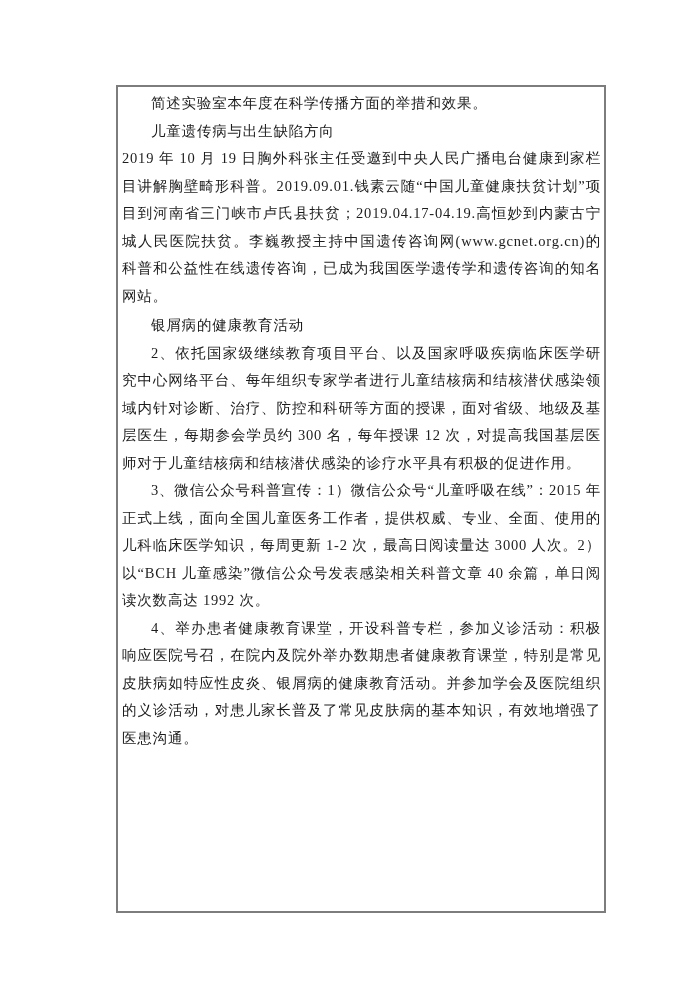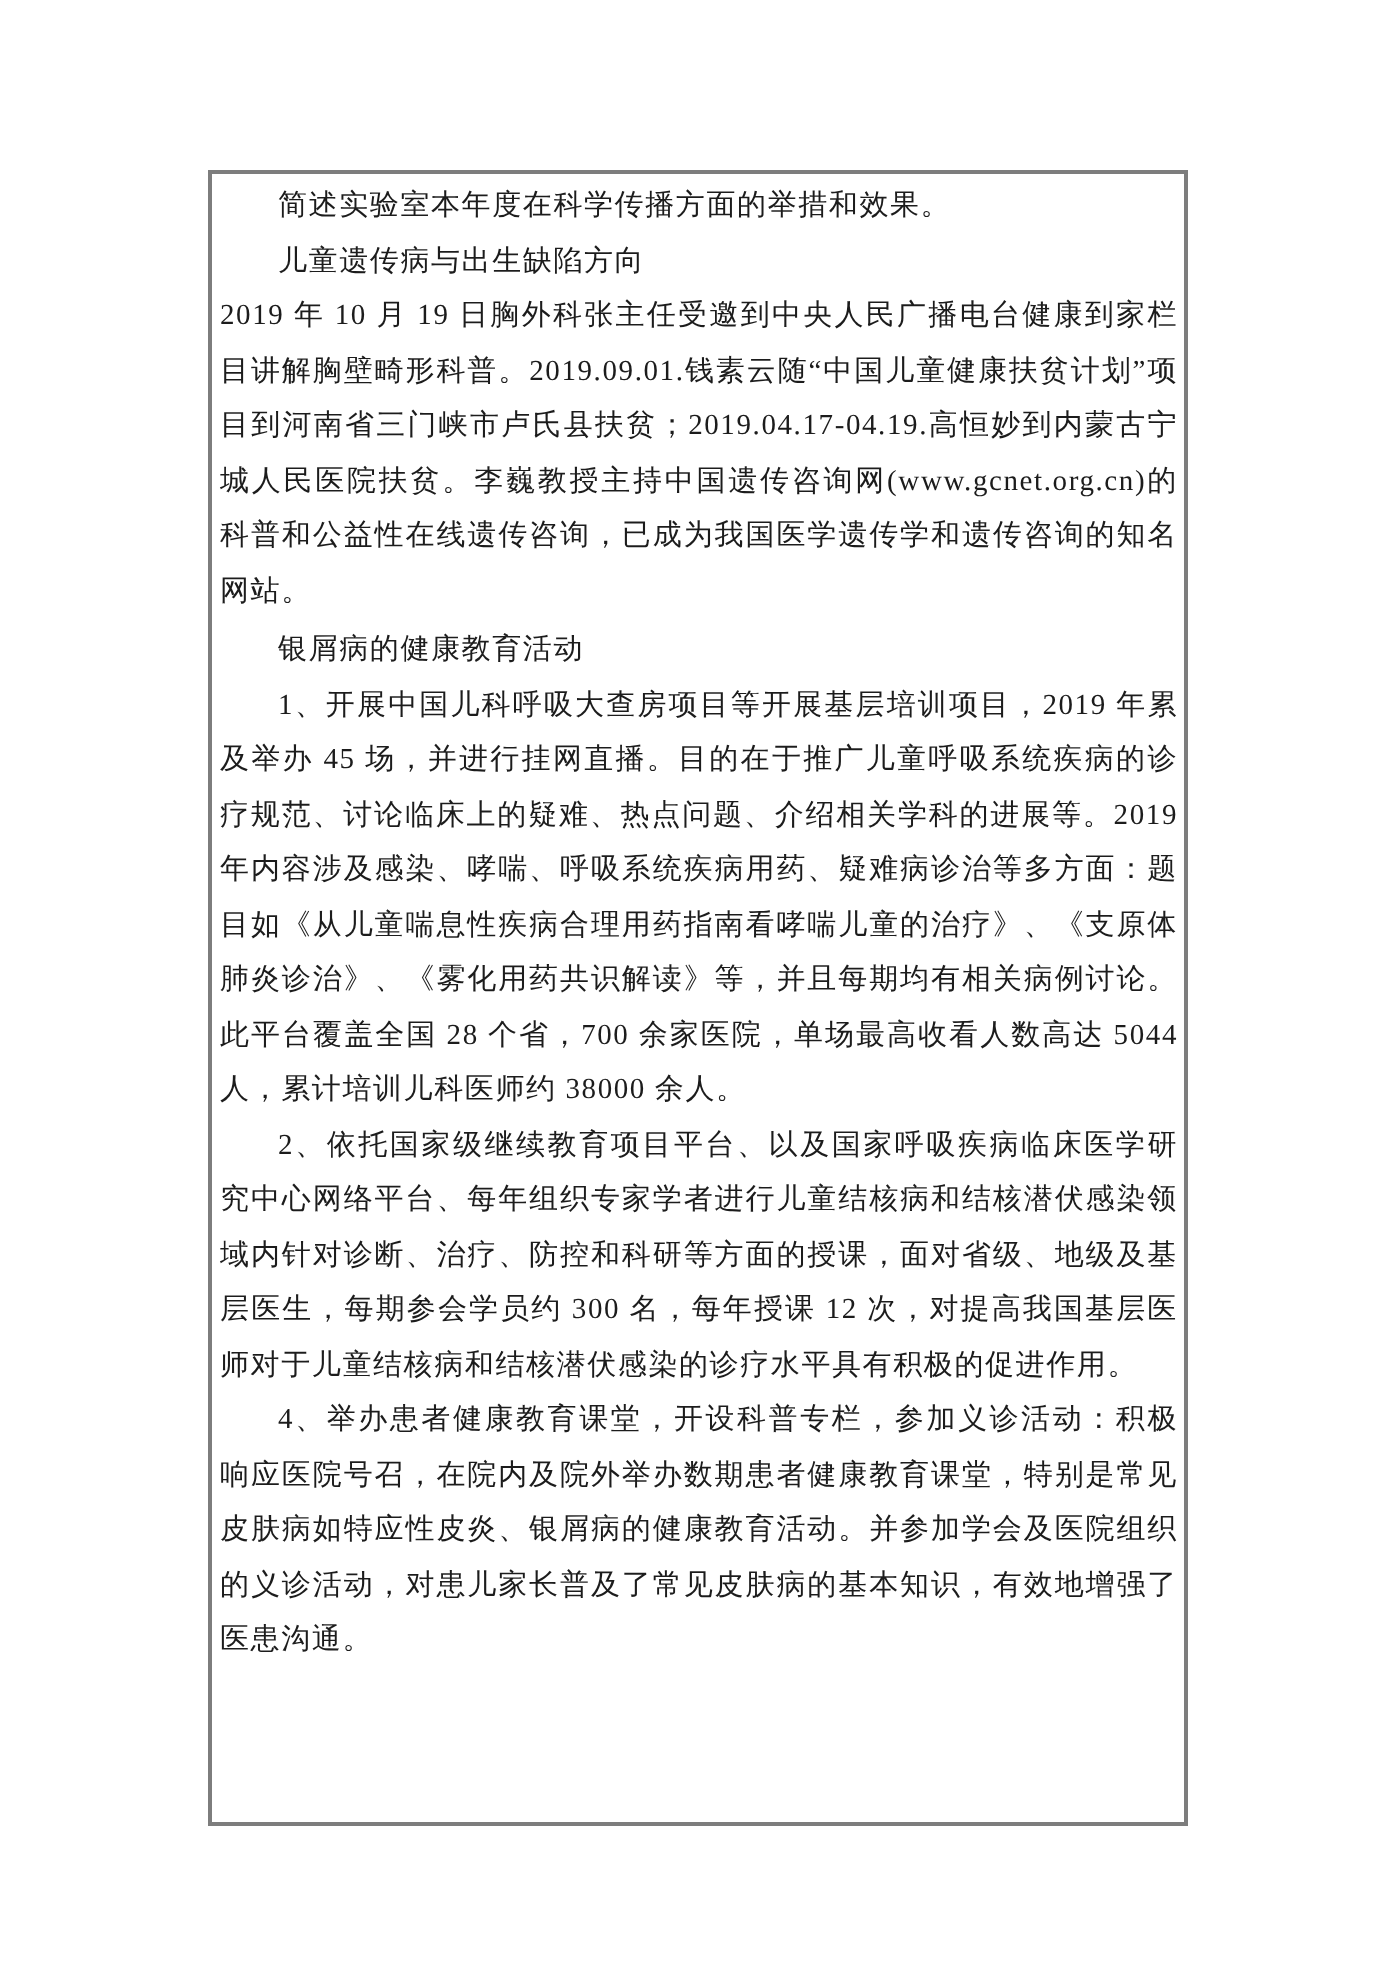--- a/index.html
+++ b/index.html
@@ -14,21 +14,21 @@
     font-family: "Liberation Serif", "DejaVu Serif", serif;
     color: #1c1c1c;
   }
   .page {
     position: absolute;
     inset: 0;
     background: #ffffff;
   }
   .doc-cell {
     position: absolute;
-    left: 104px;
+    left: 116px;
     top: 85px;
     width: 490px;
     height: 828px;
     box-sizing: border-box;
     border: 2px solid #7d7d7d;
     padding: 3px 3px 0 4px;
     overflow: hidden;
   }
   .doc-text {
     font-size: 14.5px;
@@ -58,22 +58,22 @@
   <div class="doc-cell">
     <div class="doc-text">
       <p class="indent">简述实验室本年度在科学传播方面的举措和效果。</p>
 
       <p class="heading">儿童遗传病与出生缺陷方向</p>
 
       <p>2019 年 10 月 19 日胸外科张主任受邀到中央人民广播电台健康到家栏目讲解胸壁畸形科普。2019.09.01.钱素云随“中国儿童健康扶贫计划”项目到河南省三门峡市卢氏县扶贫；2019.04.17-04.19.高恒妙到内蒙古宁城人民医院扶贫。李巍教授主持中国遗传咨询网(www.gcnet.org.cn)的科普和公益性在线遗传咨询，已成为我国医学遗传学和遗传咨询的知名网站。</p>
 
       <p class="heading heading-gap">银屑病的健康教育活动</p>
 
-      <p class="indent">1、开展中国儿科呼吸大查房项目等开展基层培训项目，2019 年累及举办 45 场，并进行挂网直播。目的在于推广儿童呼吸系统疾病的诊疗规范、讨论临床上的疑难、热点问题、介绍相关学科的进展等。2019 年内容涉及感染、哮喘、呼吸系统疾病用药、疑难病诊治等多方面：题目如《从儿童喘息性疾病合理用药指南看哮喘儿童的治疗》、《支原体肺炎诊治》、《雾化用药共识解读》等，并且每期均有相关病例讨论。此平台覆盖全国 28 个省，700 余家医院，单场最高收看人数高达 5044 人，累计培训儿科医师约 38000 余人。</p>
 
       <p class="indent">2、依托国家级继续教育项目平台、以及国家呼吸疾病临床医学研究中心网络平台、每年组织专家学者进行儿童结核病和结核潜伏感染领域内针对诊断、治疗、防控和科研等方面的授课，面对省级、地级及基层医生，每期参会学员约 300 名，每年授课 12 次，对提高我国基层医师对于儿童结核病和结核潜伏感染的诊疗水平具有积极的促进作用。</p>
 
+      <p class="indent">3、微信公众号科普宣传：1）微信公众号“儿童呼吸在线”：2015 年正式上线，面向全国儿童医务工作者，提供权威、专业、全面、使用的儿科临床医学知识，每周更新 1-2 次，最高日阅读量达 3000 人次。2）以“BCH 儿童感染”微信公众号发表感染相关科普文章 40 余篇，单日阅读次数高达 1992 次。</p>
 
       <p class="indent">4、举办患者健康教育课堂，开设科普专栏，参加义诊活动：积极响应医院号召，在院内及院外举办数期患者健康教育课堂，特别是常见皮肤病如特应性皮炎、银屑病的健康教育活动。并参加学会及医院组织的义诊活动，对患儿家长普及了常见皮肤病的基本知识，有效地增强了医患沟通。</p>
 
     </div>
   </div>
 </div>
 
 </body></html>

